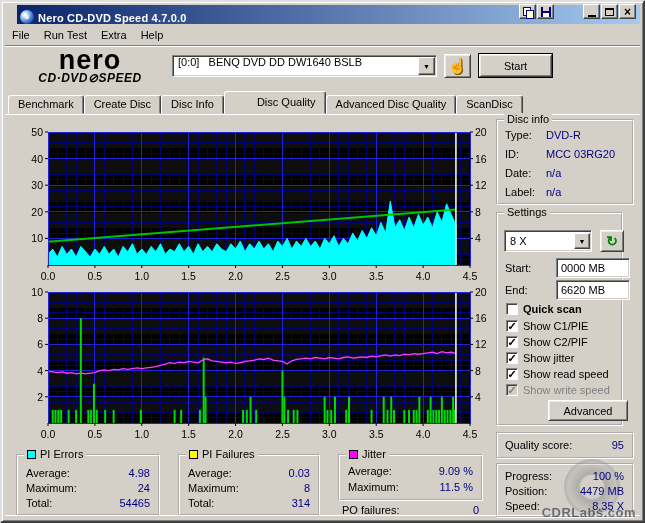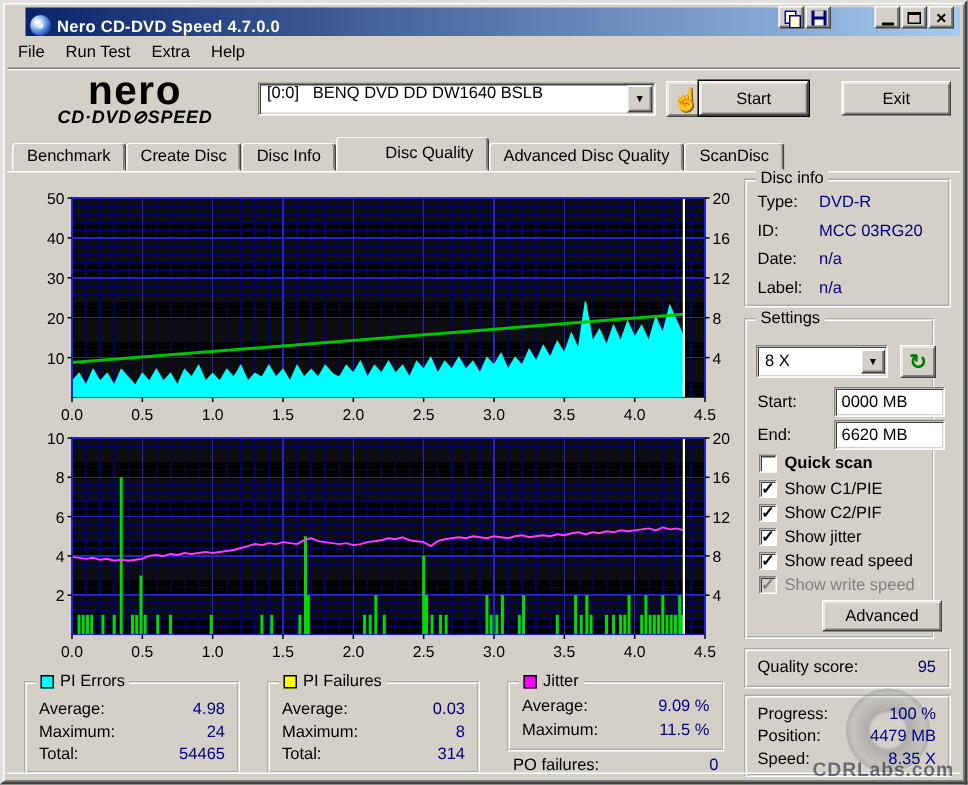--- a/index.html
+++ b/index.html
@@ -46,21 +46,21 @@
   #drive-combo .val { flex:1; padding-left:5px; white-space:pre; overflow:hidden; }
   .drop-btn { width:17px; height:18px; margin:1px; background:#d4d0c8;
               border:1px solid; border-color:#fff #404040 #404040 #fff;
               box-shadow: inset -1px -1px 0 #808080;
               display:flex; align-items:center; justify-content:center; font-size:7px; }
   .btn { background:#d4d0c8; border:1px solid; border-color:#fff #404040 #404040 #fff;
          box-shadow: inset 1px 1px 0 #ecebe6, inset -1px -1px 0 #808080;
          display:flex; align-items:center; justify-content:center; font-size:11px; }
   #eject-btn { position:absolute; left:442px; top:52px; width:27px; height:24px; }
   #eject-btn .hand { color:#d99e00; font-size:15px; text-shadow:1px 1px 0 #7a5800; }
-  #start-btn { position:absolute; left:464px; top:52px; width:73px; height:23px; outline:1px solid #000; }
+  #start-btn { position:absolute; left:477px; top:52px; width:73px; height:23px; outline:1px solid #000; }
   #exit-btn  { position:absolute; left:559px; top:52px; width:73px; height:23px; }
   
   #tabstrip { position:absolute; left:6px; top:91px; height:21px; display:flex; align-items:flex-end; }
   .tab { height:19px; padding:2px 9px 0 9px; margin-right:0px; background:#d4d0c8;
          border:1px solid; border-color:#fff #404040 transparent #fff;
          border-top-left-radius:3px; border-top-right-radius:3px; box-shadow: inset -1px 0 0 #808080; }
   .tab.active { height:23px; margin-top:-4px; padding-top:4px; z-index:5; position:relative;padding-left:32px; }
   #tabpage { position:absolute; left:3px; top:112px; right:3px; bottom:6px; background:#d4d0c8;
              border-top:1px solid #fff; }
   
@@ -141,21 +141,20 @@
   <div id="drive-combo">
     <span class="val">[0:0]   BENQ DVD DD DW1640 BSLB</span>
     <span class="drop-btn">
         <span>▼</span>
       </span>
   </div>
   <div class="btn" id="eject-btn">
       <span class="hand">☝</span>
     </div>
   <div class="btn" id="start-btn">Start</div>
-  <div class="btn" id="exit-btn">Exit</div>
 
   <div id="tabstrip">
     <div class="tab">Benchmark</div>
     <div class="tab">Create Disc</div>
     <div class="tab">Disc Info</div>
     <div class="tab active">Disc Quality</div>
     <div class="tab">Advanced Disc Quality</div>
     <div class="tab">ScanDisc</div>
   </div>
   <div id="tabpage"></div>

